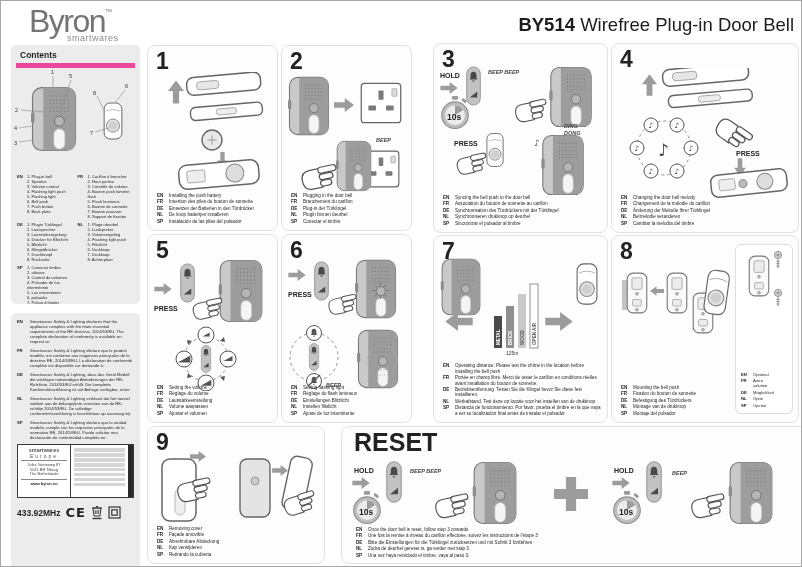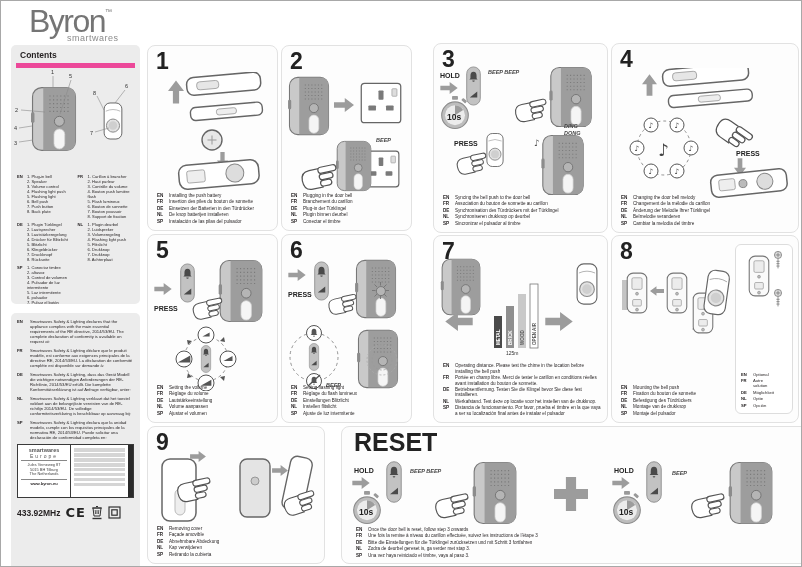--- a/index.html
+++ b/index.html
@@ -163,20 +163,24 @@
       </symbol>
 </defs>
 </svg>
 
 <div class="page">
 
   <div class="logo">
     <span class="logo-main">Byron</span><span class="logo-tm">™</span>
     <div class="logo-sub">smartwares</div>
   </div>
+  <div class="title">
+    <span class="model">BY514</span>
+    <span>Wirefree Plug-in Door Bell</span>
+  </div>
 
   <div class="gpanel" id="contents">
     <div class="ct-title">Contents</div>
     <svg width="129" height="100" viewBox="0 0 129 100">
       <use href="#chime" x="20" y="18" width="46" height="66"></use>
       <use href="#push" x="92" y="34" width="20" height="38"></use>
       <line class="callout-line" x1="42" y1="8" x2="42" y2="19"></line>
       <line class="callout-line" x1="60" y1="12" x2="49" y2="46"></line>
       <line class="callout-line" x1="10" y1="42" x2="34" y2="44"></line>
       <line class="callout-line" x1="8" y1="60" x2="21" y2="58"></line>

